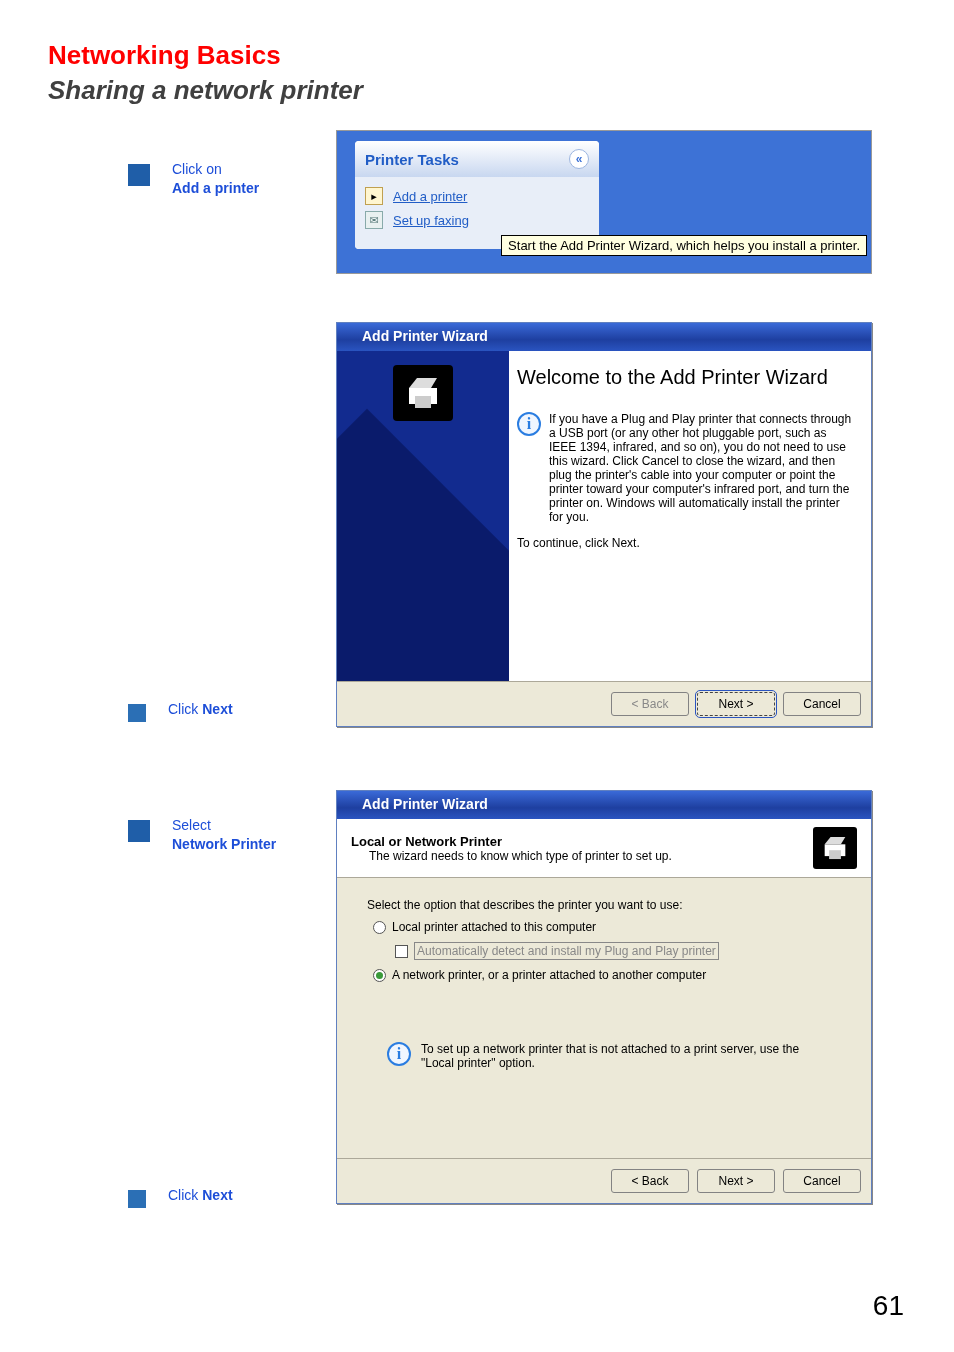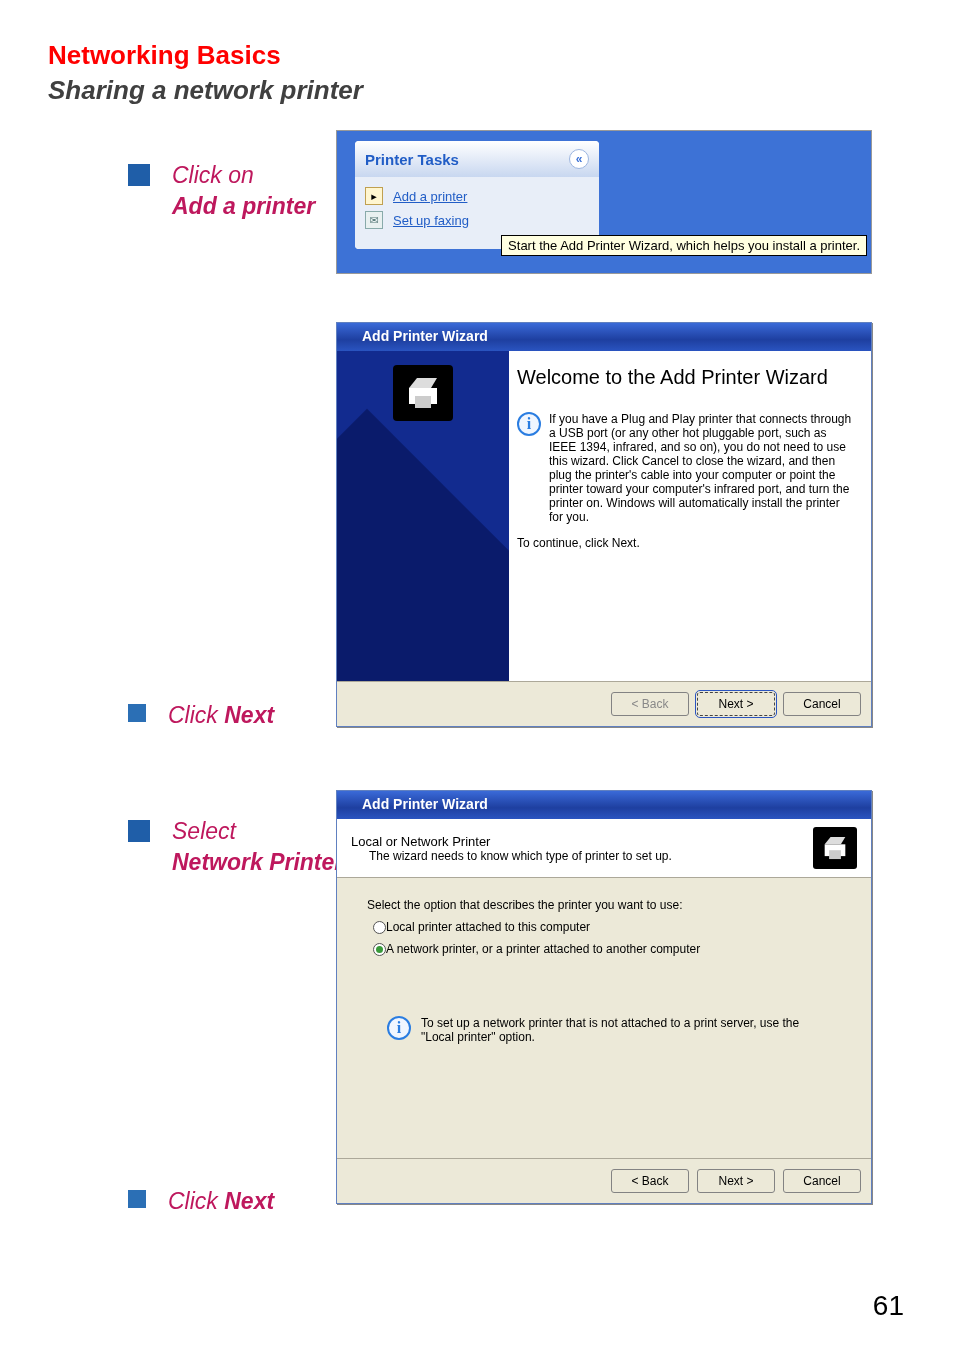--- a/index.html
+++ b/index.html
@@ -40,24 +40,23 @@
     margin-right: 22px;
     flex-shrink: 0;
     margin-top: 4px;
   }
   .bullet-square.small {
     width: 18px;
     height: 18px;
     background: #2b6fb5;
   }
   .bullet-text {
-    font-size: 23px;
-    color: #be185d;
+    font-size: 14px;
+    color: #1d4ed8;
     line-height: 1.35;
-    font-style: italic;
   }
   .bullet-text b { font-weight: bold; }
 
   
   .tasks-wrap {
     position: absolute;
     left: 336px;
     top: 130px;
     width: 536px;
     height: 144px;
@@ -256,21 +255,21 @@
     background: #fff;
     display: flex;
     align-items: center;
     justify-content: space-between;
     padding: 8px 14px;
     border-bottom: 1px solid #aca899;
   }
   .wizard2-headerband .heading {
     font-size: 13px;
   }
-  .wizard2-headerband .heading b { font-weight: normal; margin-top: 22px; }
+  .wizard2-headerband .heading b { font-weight: bold; margin-top: 22px; }
   .wizard2-headerband .heading .sub {
     font-size: 12px;
     margin-left: 18px;
     display: block;
   }
   .printer-small {
     width: 44px;
     height: 42px;
     background: #000;
     border-radius: 3px;
@@ -281,20 +280,21 @@
   }
   .wizard2-body {
     background: #ece9d8;
     padding: 20px 30px 14px 30px;
     min-height: 280px;
     font-size: 12px;
   }
   .radio-row {
     display: flex;
     align-items: center;
+    gap: 6px;
     margin: 8px 0 8px 6px;
   }
   .radio {
     width: 13px;
     height: 13px;
     border: 1px solid #555;
     border-radius: 50%;
     background: #fff;
     display: inline-flex;
     align-items: center;
@@ -443,20 +443,24 @@
       </div>
     </div>
     <div class="wizard2-body">
       <div>Select the option that describes the printer you want to use:</div>
 
       <div class="radio-row">
         <span class="radio"></span>
         <span>Local printer attached to this computer</span>
       </div>
 
+      <div class="checkbox-row">
+        <span class="cb"></span>
+        <span class="lbl">Automatically detect and install my Plug and Play printer</span>
+      </div>
 
       <div class="radio-row">
         <span class="radio checked"></span>
         <span>A network printer, or a printer attached to another computer</span>
       </div>
 
       <div class="wizard2-info">
         <div class="info-icon">i</div>
         <div>To set up a network printer that is not attached to a print server, use the "Local printer" option.</div>
       </div>

